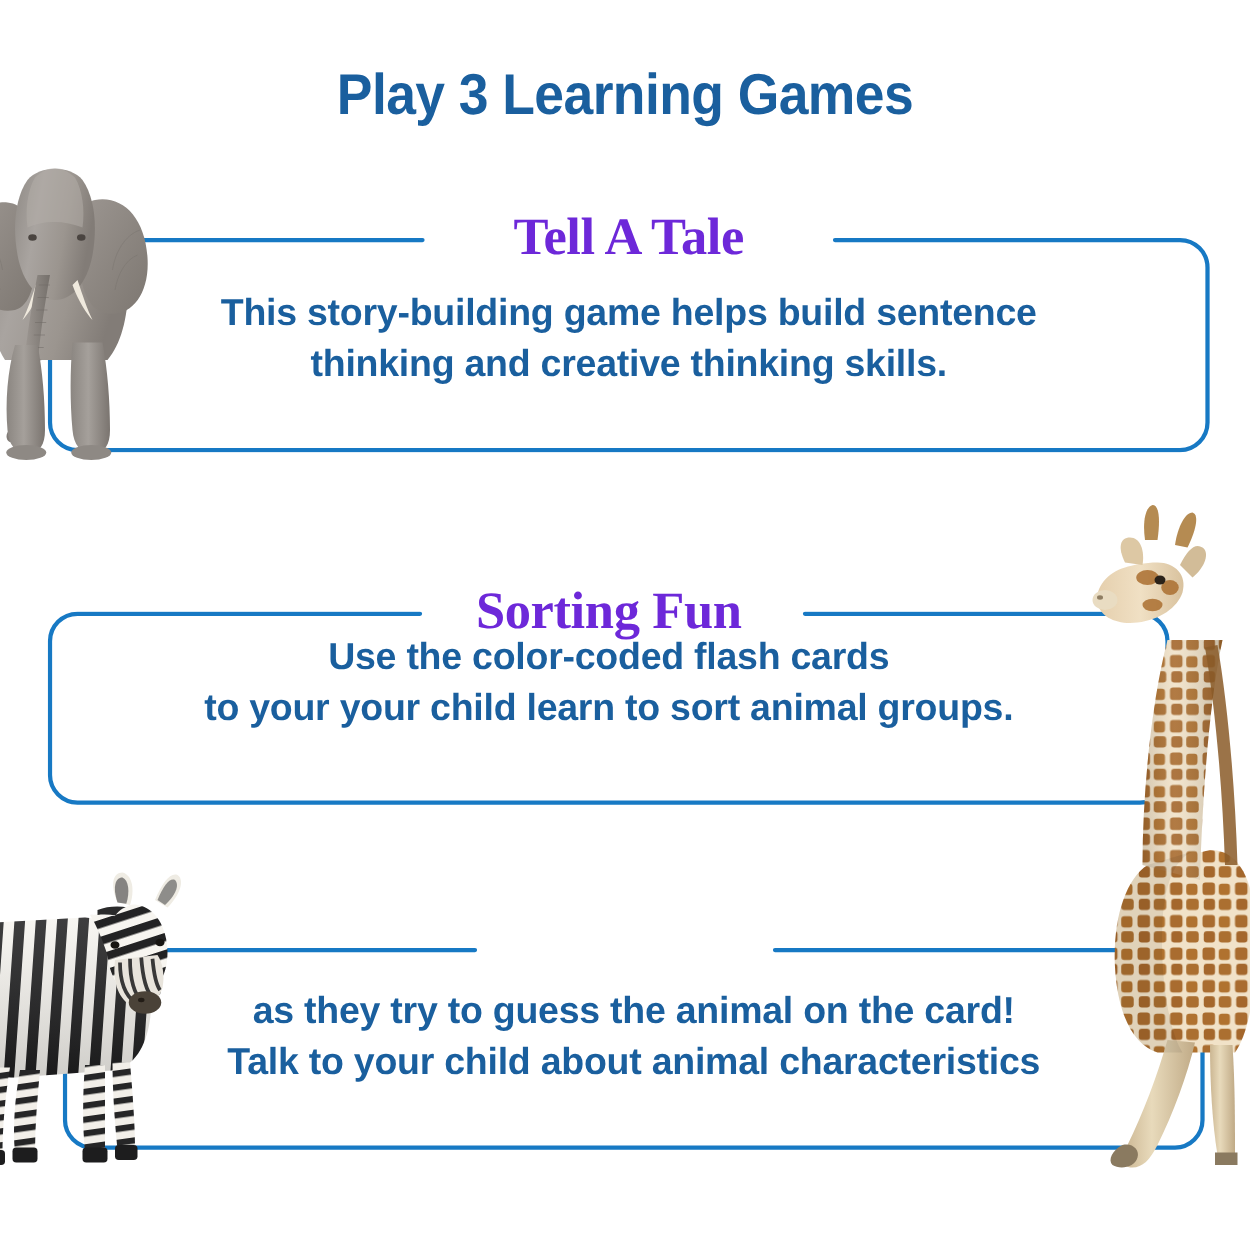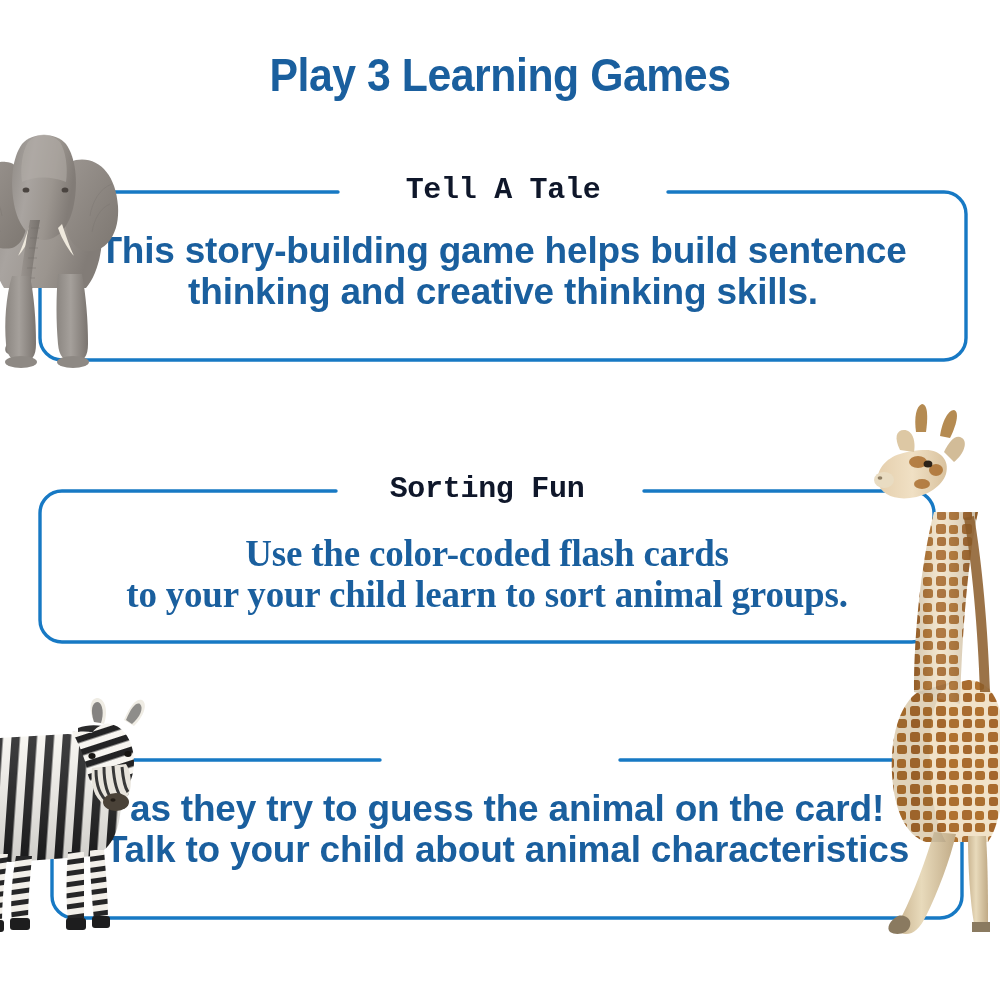--- a/index.html
+++ b/index.html
@@ -53,51 +53,51 @@
     left: 0;
     width: 100%;
     text-align: center;
     z-index: 4;
   }
 
   .card-title-inner {
     display: inline-block;
     background: #ffffff;
     padding: 0 16px;
-    font-size: 30px;
+    font-size: 42px;
     font-weight: 700;
-    color: #0f172a;
-    font-family: Liberation Mono, monospace;
+    color: #6d28d9;
+    font-family: Liberation Serif, serif;
     line-height: 38px;
     letter-spacing: -0.3px;
   }
 
   .card-body {
     position: absolute;
     left: 0;
     width: 100%;
     text-align: center;
     color: #1a5f9e;
     font-family: "Liberation Sans Narrow", "Liberation Sans", sans-serif;
     font-weight: 700;
-    font-size: 37px;
+    font-size: 30px;
     line-height: 41px;
     letter-spacing: -0.2px;
     z-index: 3;
   }
 
   .card-body .line { display: block; white-space: nowrap; }
 
   
   #card-1 { left: 38px;  top: 190px; width: 930px; height: 172px; }
   #card-2 { left: 38px;  top: 489px; width: 898px; height: 155px; padding-left: 47px; }
   #card-3 { left: 50px;  top: 758px; width: 914px; height: 162px; }
 
   #card-1 .card-body { top: 40px; }
-  #card-2 .card-body { top: 44px; font-family: Liberation Serif, serif; }
+  #card-2 .card-body { top: 16px; }
   #card-3 .card-body { top: 30px; }
 
   
   .animal {
     position: absolute;
     z-index: 6;
   }
   #elephant { left: -14px; top: 116px;  width: 146px; height: 252px; }
   #giraffe  { left: 856px; top: 392px;  width: 150px; height: 545px; }
   #zebra    { left: -18px; top: 672px;  width: 170px; height: 266px; }

